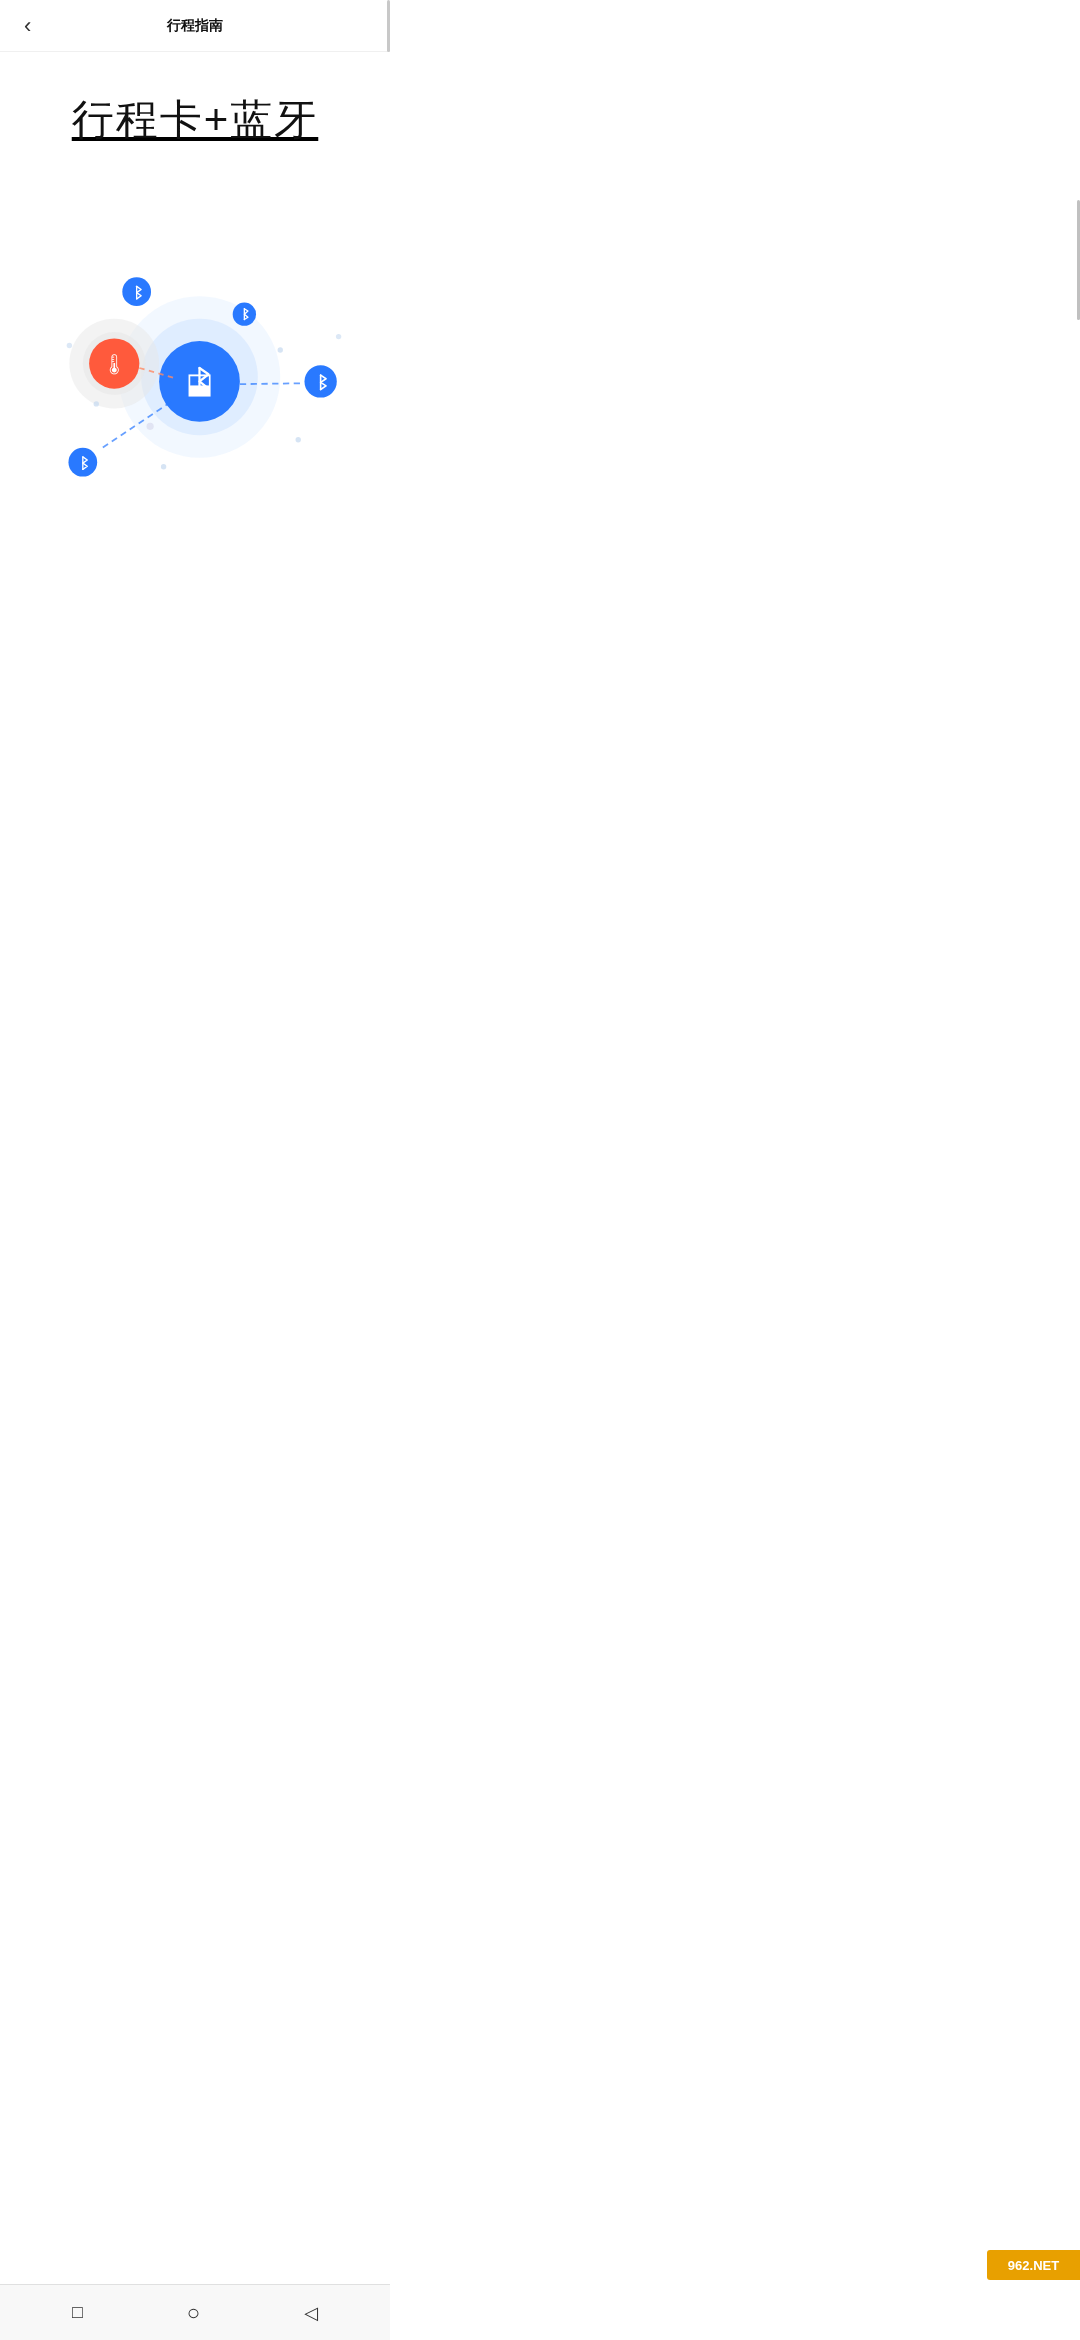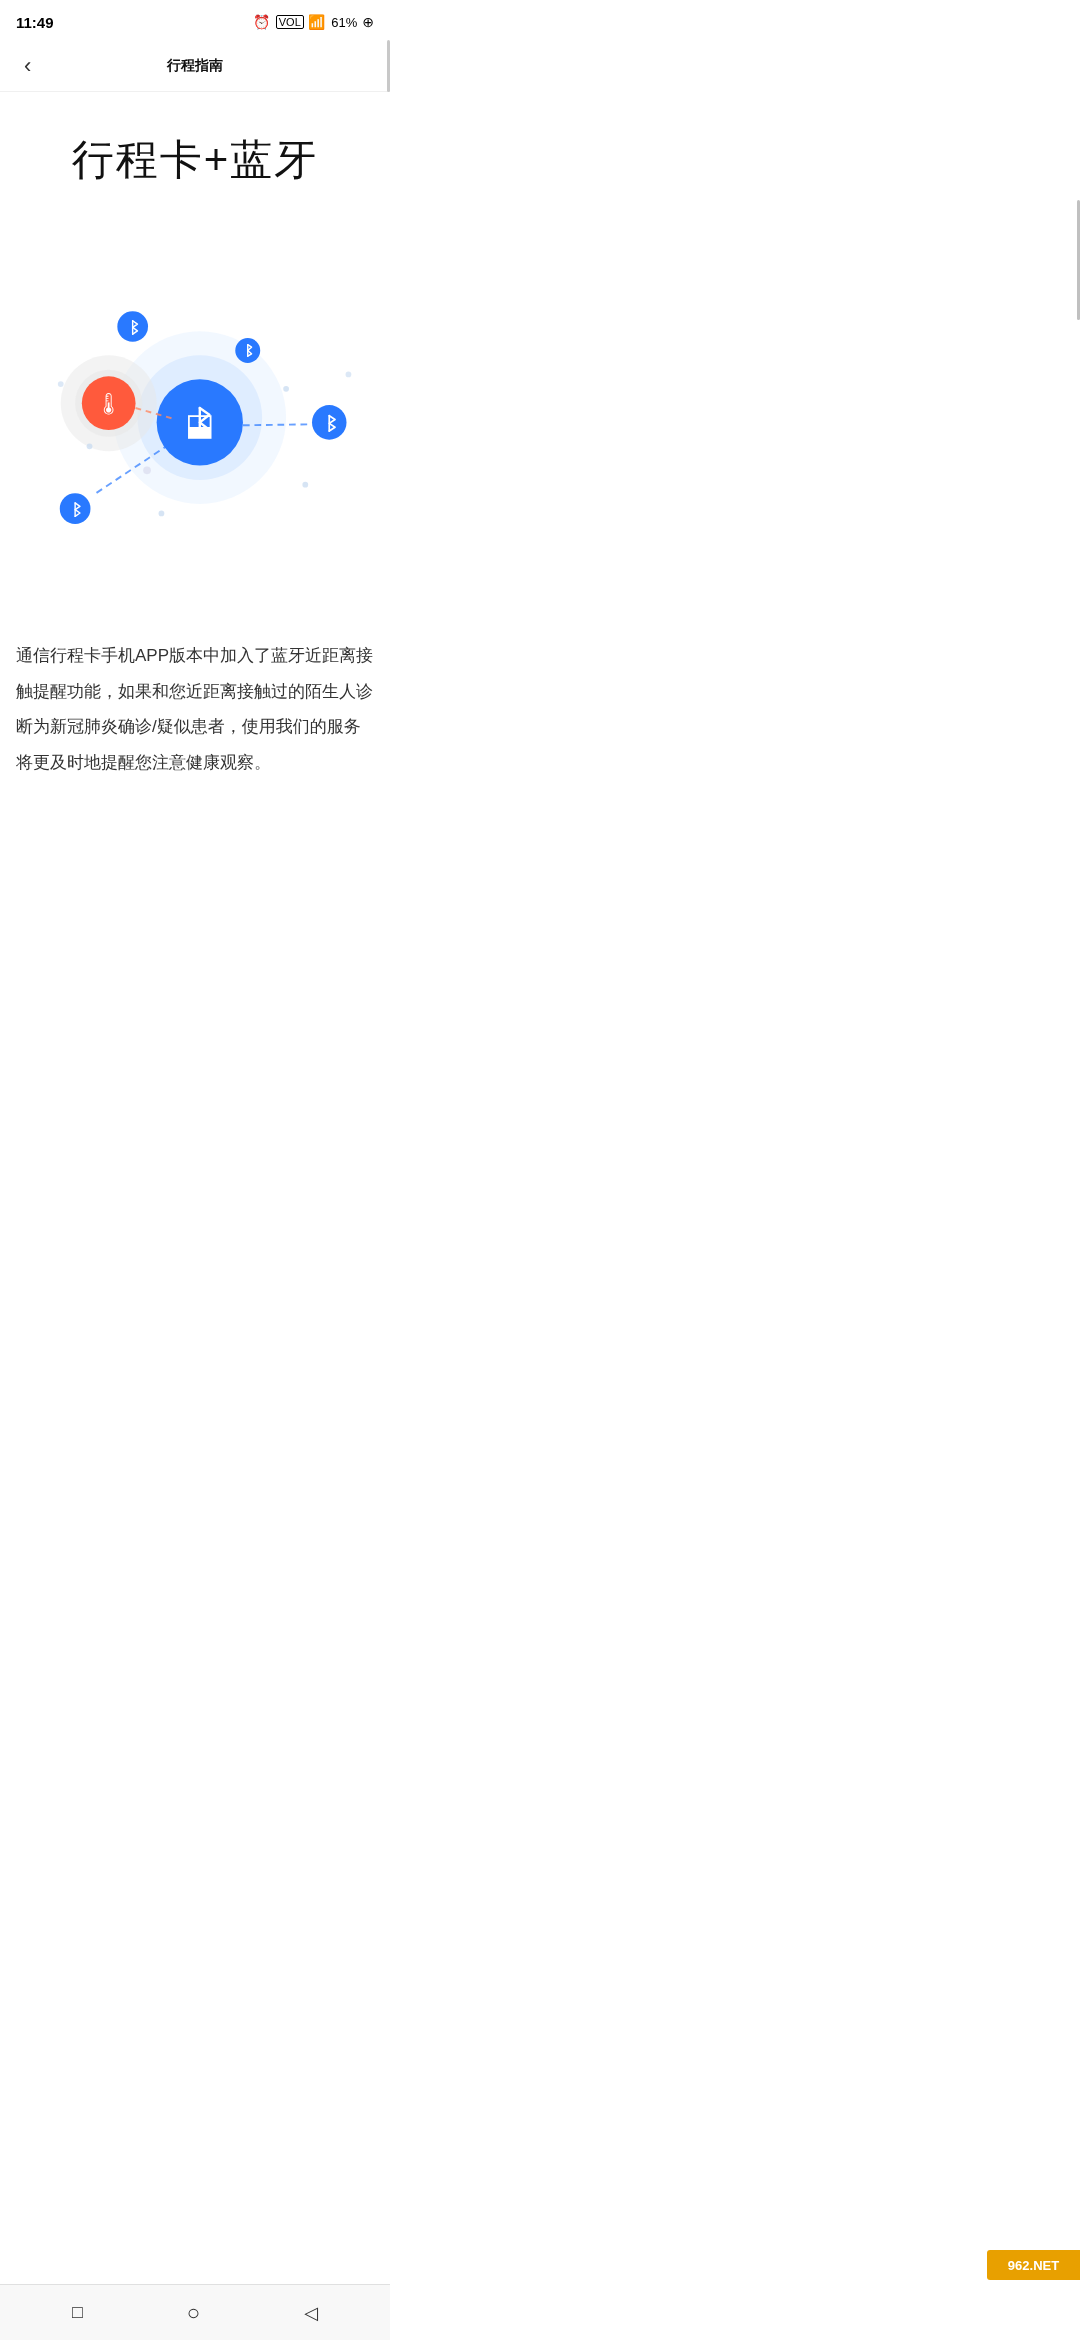--- a/index.html
+++ b/index.html
@@ -70,21 +70,22 @@
       position: absolute;
       left: 50%;
       transform: translateX(-50%);
       font-size: 14px;
       font-weight: 600;
       color: #111;
     }
 
     
     .main-content {
-      padding: 40px 8px 20px;
+      padding: 40px 20px 20px;
+      text-decoration: underline;
     }
 
     
     .hero-title {
       font-size: 42px;
       font-weight: 400;
       color: #111;
       text-align: center;
       margin-bottom: 30px;
       letter-spacing: 2px;
@@ -164,30 +165,20 @@
 
     .page-wrapper {
       padding-bottom: 70px;
     }
   </style>
 </head>
 <body>
 
 <div class="page-wrapper">
 
-  <div class="status-bar">
-    <span class="status-left">11:49</span>
-    <div class="status-right">
-      <span class="status-icon">⏰</span>
-      <span class="status-icon" style="font-size:11px;border:1px solid #000;padding:0 2px;border-radius:2px;">VOL</span>
-      <span class="status-icon">📶</span>
-      <span class="battery-text">61%</span>
-      <span class="status-icon">⊕</span>
-    </div>
-  </div>
 
   <div class="nav-bar">
     <span class="nav-back">‹</span>
     <span class="nav-title">行程指南</span>
 
     <div class="scroll-indicator" style="position:absolute;right:0;top:0;width:3px;height:52px;background:#c8c8c8;border-radius:2px;"></div>
   </div>
 
   <div class="main-content">
 
@@ -249,21 +240,20 @@
         <circle cx="290" cy="170" r="3" fill="#c5d8f0" opacity="0.7"></circle>
         <circle cx="310" cy="270" r="3" fill="#c5d8f0" opacity="0.7"></circle>
         <circle cx="160" cy="300" r="3" fill="#c5d8f0" opacity="0.7"></circle>
         <circle cx="145" cy="255" r="4" fill="#d0d0e8" opacity="0.5"></circle>
         <circle cx="355" cy="155" r="3" fill="#c5d8f0" opacity="0.6"></circle>
         <circle cx="55" cy="165" r="3" fill="#c5d8f0" opacity="0.6"></circle>
 
       </svg>
     </div>
 
-    <p class="description">通信行程卡手机APP版本中加入了蓝牙近距离接触提醒功能，如果和您近距离接触过的陌生人诊断为新冠肺炎确诊/疑似患者，使用我们的服务将更及时地提醒您注意健康观察。</p>
 
   </div>
 </div>
 
 <div style="position:fixed;right:0;top:200px;width:3px;height:120px;background:#c0c0c0;border-radius:2px;"></div>
 
 <div class="bottom-nav">
   <span class="bottom-nav-btn" style="font-size:18px;">□</span>
   <span class="bottom-nav-btn" style="font-size:22px;">○</span>
   <span class="bottom-nav-btn" style="font-size:18px;">◁</span>

